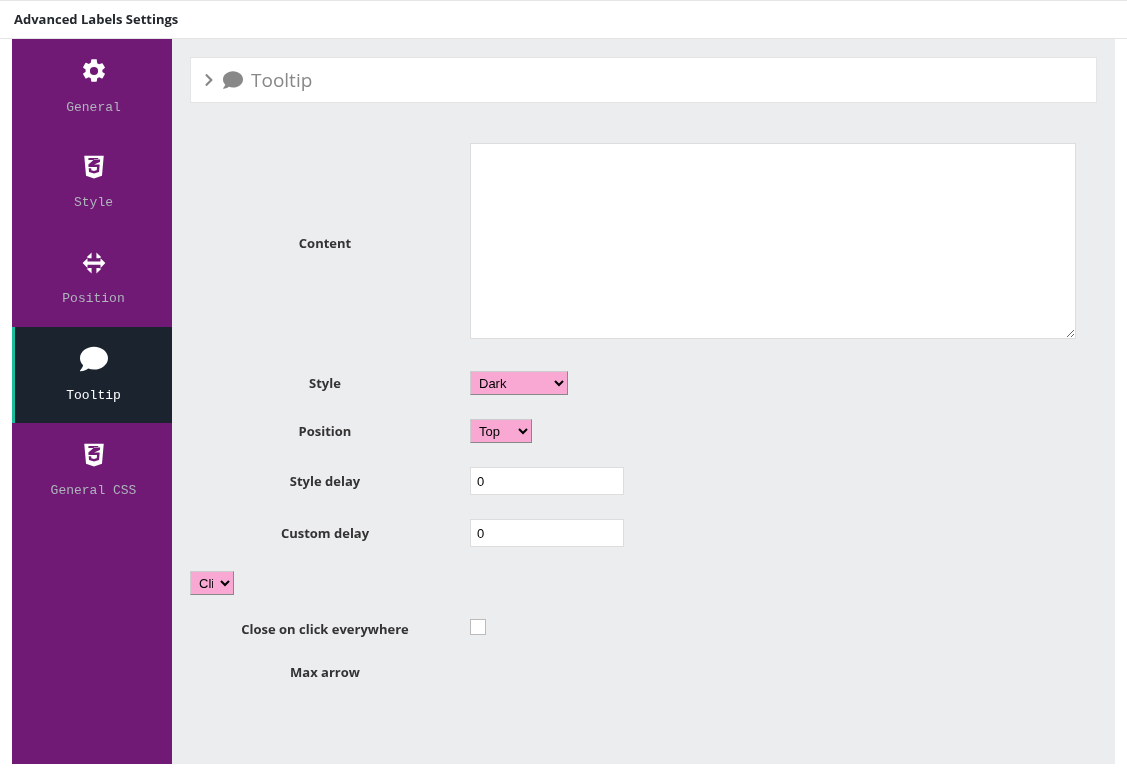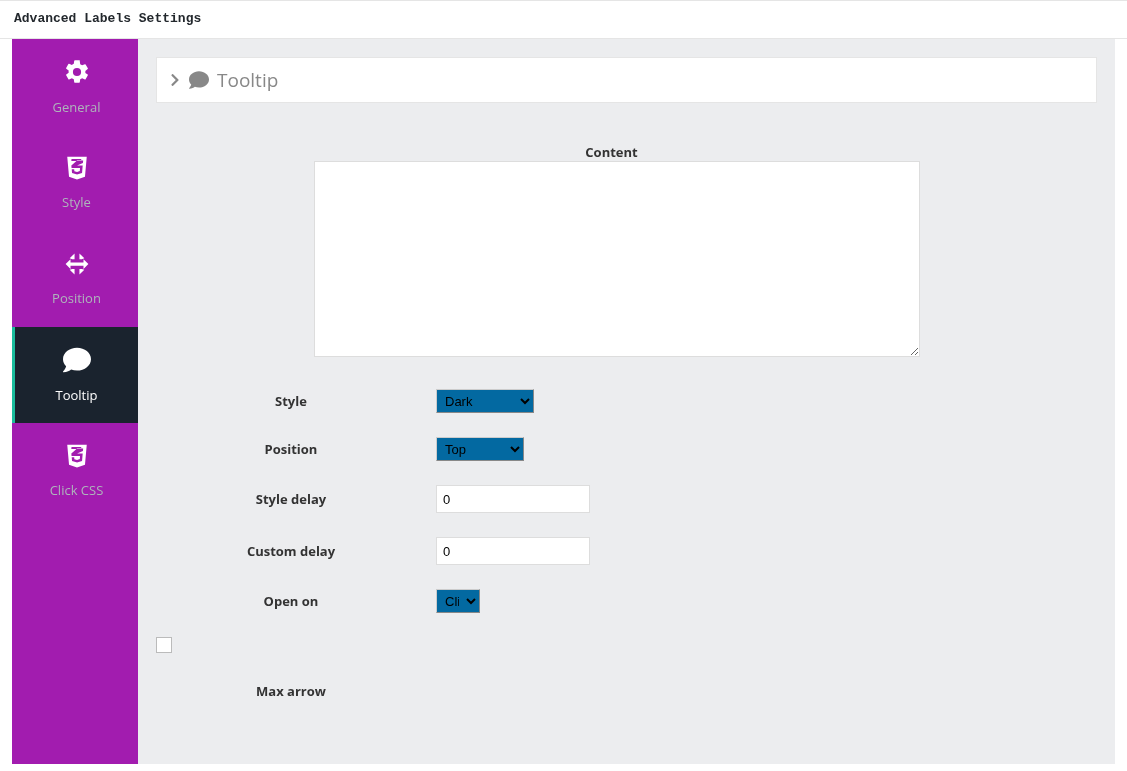--- a/index.html
+++ b/index.html
@@ -16,34 +16,34 @@
   }
   .topbar {
     height: 39px;
     border-top: 1px solid #e5e5e5;
     border-bottom: 1px solid #e5e5e5;
     display: flex;
     align-items: center;
     padding: 8px 14px;
     font-weight: 700;
     color: #23282d;
-    font-family: Liberation Mono, monospace;
   }
   .outer {
     padding: 0 12px;
   }
   .wrapper {
     display: flex;
     height: 725px;
     background: #ecedef;
   }
   .sidebar {
-    width: 126px;
-    background: #a21caf;
+    width: 160px;
+    background: #701a75;
     flex-shrink: 0;
+    font-family: Liberation Mono, monospace;
   }
   .sidebar-item {
     display: flex;
     flex-direction: column;
     align-items: center;
     justify-content: center;
     height: 96px;
     color: #aeb5bb;
     cursor: pointer;
     border-left: 3px solid transparent;
@@ -87,21 +87,21 @@
   }
   .form-area {
     flex: 1;
     padding: 40px 20px 0 0;
   }
   .form-row {
     display: flex;
     align-items: center;
     margin-bottom: 24px;
   }
-  .form-row.textarea-row { align-items: center; margin-bottom: 28px; flex-direction: column; }
+  .form-row.textarea-row { align-items: center; margin-bottom: 28px; }
   .form-label {
     width: 280px;
     text-align: center;
     font-weight: 700;
     color: #333;
     font-size: 13px;
     padding-right: 10px;
   }
   .form-field {
     flex: 1;
@@ -110,30 +110,30 @@
     width: 606px;
     height: 196px;
     border: 1px solid #ddd;
     background: #fff;
     padding: 6px 8px;
     font-family: inherit;
     font-size: 13px;
     resize: both;
   }
   select.sel {
-    background: #0369a1;
+    background: #f9a8d4;
     border: 1px solid #ccc;
     font-size: 13px;
     padding: 2px 4px;
     height: 24px;
     border-right: 1px solid #888;
     border-bottom: 1px solid #888;
   }
   select.sel-md { width: 98px; }
-  select.sel-sm { width: 88px; }
+  select.sel-sm { width: 62px; }
   select.sel-ssm { width: 44px; }
   input[type=number].num {
     width: 154px;
     height: 28px;
     border: 1px solid #ddd;
     background: #fff;
     padding: 2px 6px;
     font-size: 13px;
   }
   input[type=checkbox].chk {
@@ -194,21 +194,21 @@
       </span>
       <span class="sidebar-label">Tooltip</span>
     </div>
 
     <div class="sidebar-item">
       <span class="icon">
         <svg width="26" height="26" viewBox="0 0 384 512" fill="currentColor">
               <path d="M0 32l34.9 395.8L192 480l157.1-52.2L384 32H0zm313.1 80l-4.8 47.3L193 208.6l-.3.1h111.5l-12.8 146.6-98.2 28.7-98.8-29.2-6.4-73.9h48.9l3.2 38.3 52.6 13.3 54.7-15.4 3.7-61.6-166.3-.5v-.1l-.2.1-3.6-46.3L193.1 109h121l-1-2zM84.3 80h192l-3.3 37H80.1L84.3 80z"></path>
             </svg>
       </span>
-      <span class="sidebar-label">Click CSS</span>
+      <span class="sidebar-label">General CSS</span>
     </div>
 
   </div>
 
   <div class="content">
 
     <div class="panel-header">
       <span class="chev">
         <svg width="12" height="14" viewBox="0 0 320 512" fill="#888">
               <path d="M285.5 273L91.1 467.3c-9.4 9.4-24.6 9.4-33.9 0l-22.7-22.7c-9.4-9.4-9.4-24.6 0-33.9L188.5 256 34.5 101.3c-9.4-9.4-9.4-24.6 0-33.9L57.2 44.7c9.4-9.4 24.6-9.4 33.9 0L285.5 239c9.4 9.4 9.4 24.6 0 34z"></path>
@@ -253,27 +253,27 @@
       </div>
 
       <div class="form-row">
         <div class="form-label">Custom delay</div>
         <div class="form-field">
           <input type="number" class="num" value="0" style="">
         </div>
       </div>
 
       <div class="form-row">
-        <div class="form-label">Open on</div>
         <div class="form-field">
           <select class="sel sel-ssm"><option>Click</option></select>
         </div>
       </div>
 
       <div class="form-row">
+        <div class="form-label">Close on click everywhere</div>
         <div class="form-field">
           <input type="checkbox" class="chk" style="">
         </div>
       </div>
 
 
       <div class="form-row">
         <div class="form-label">Max arrow</div>
       </div>
 

